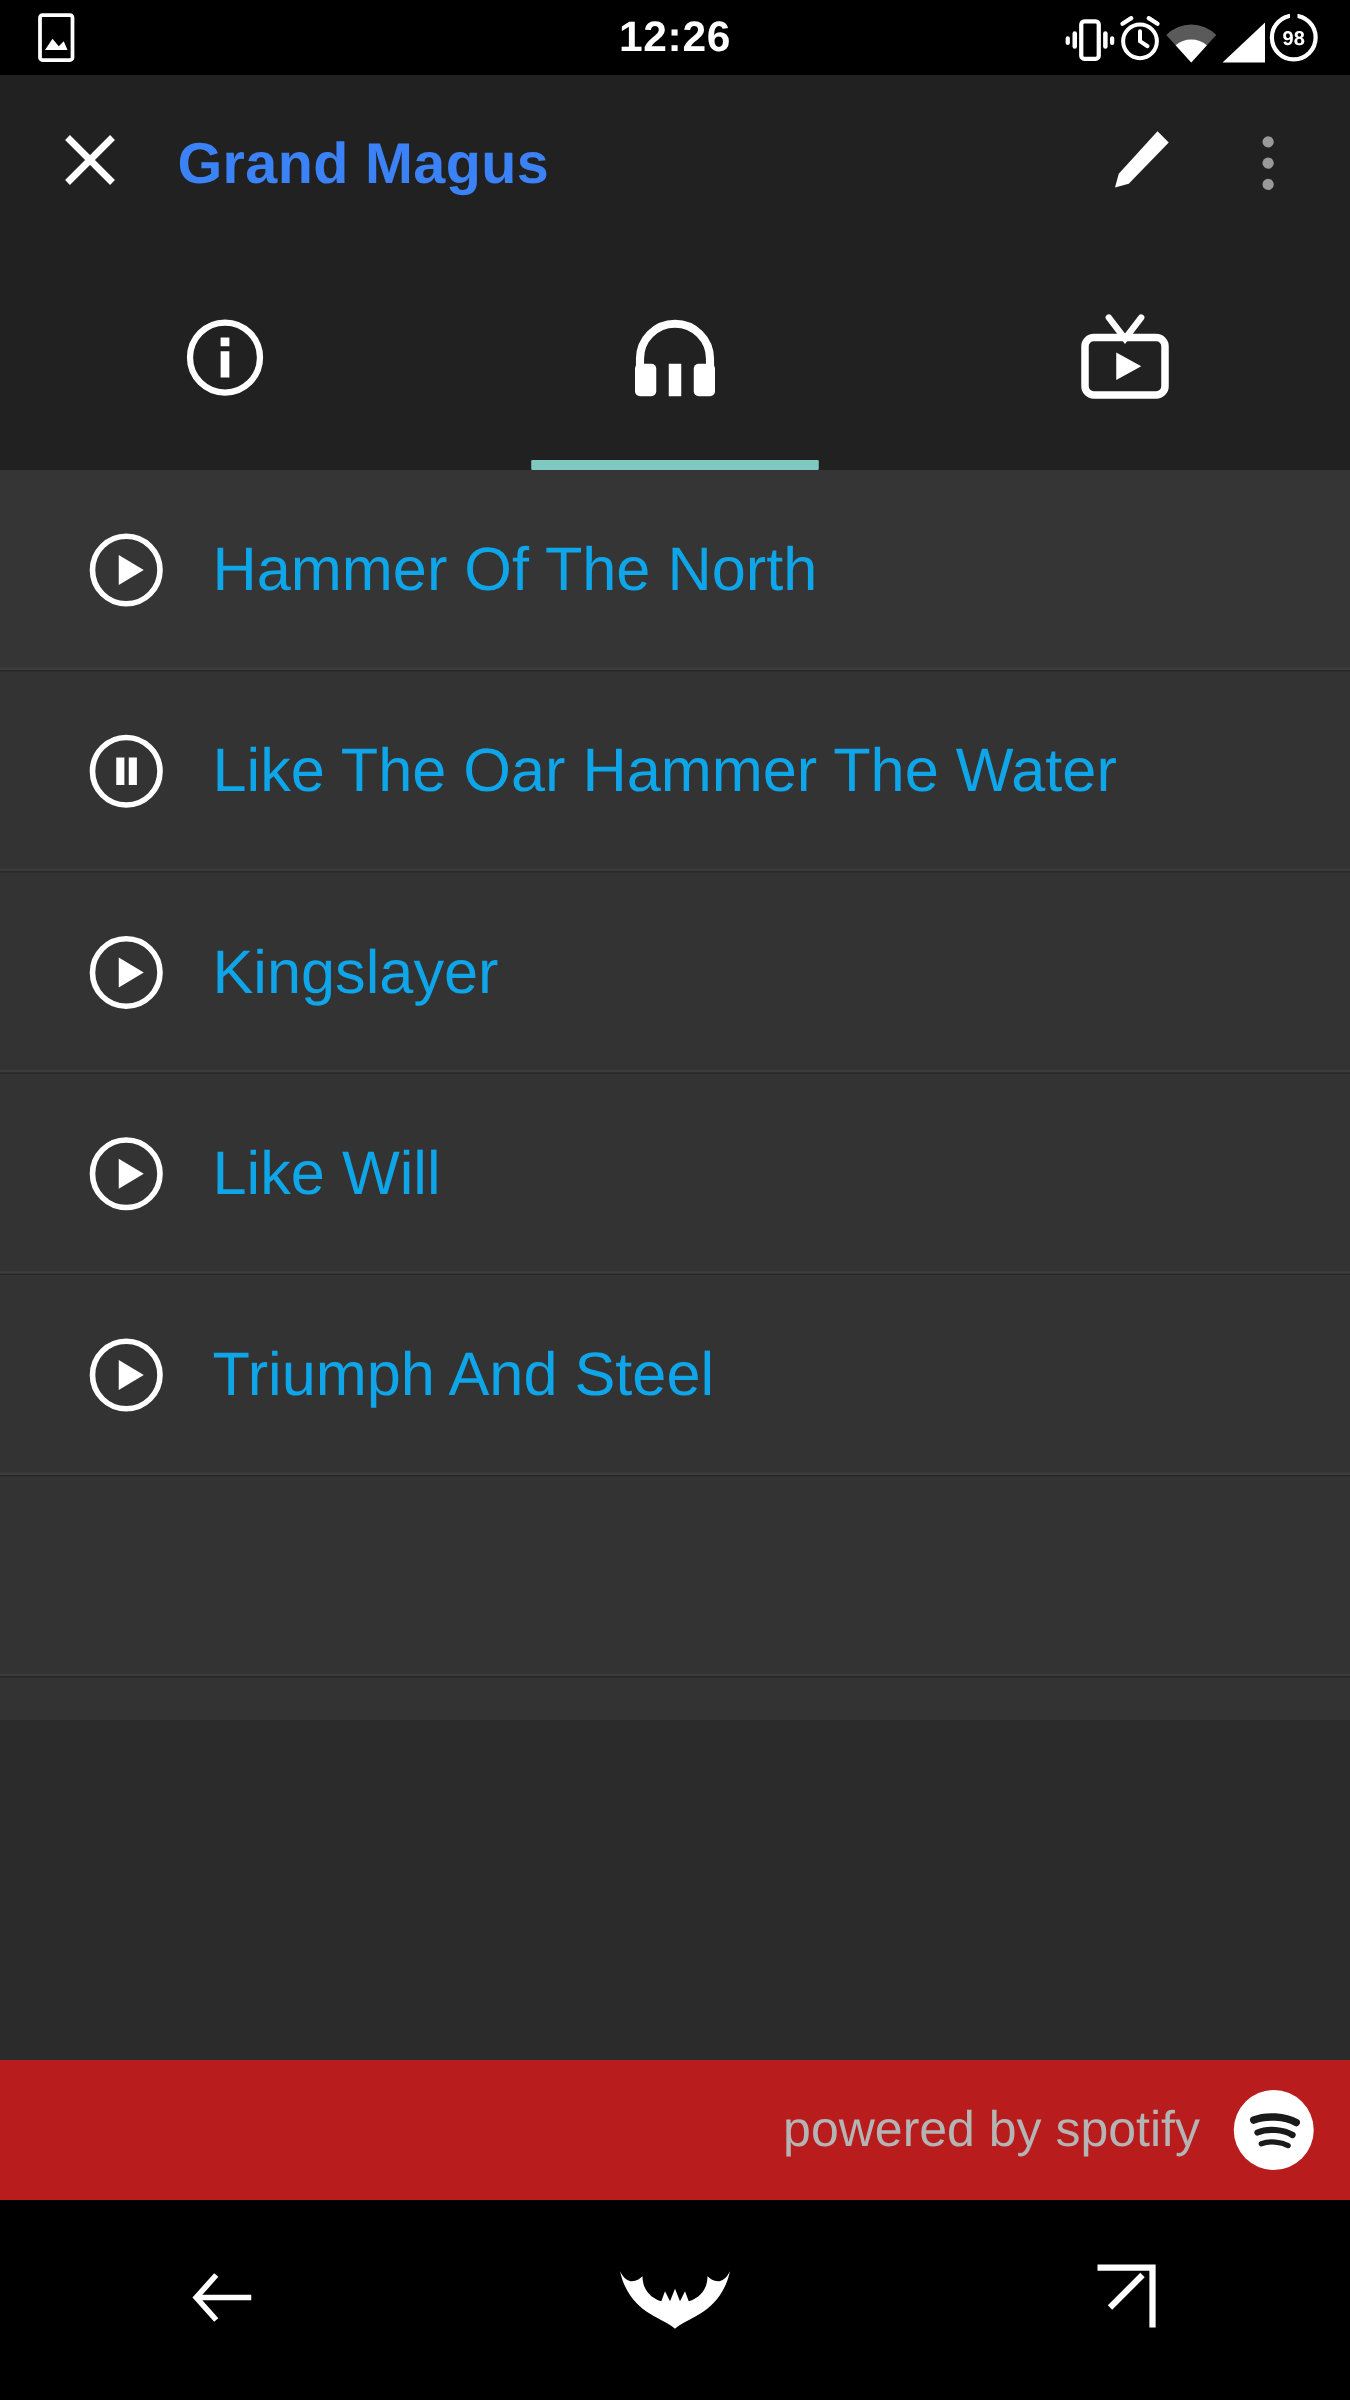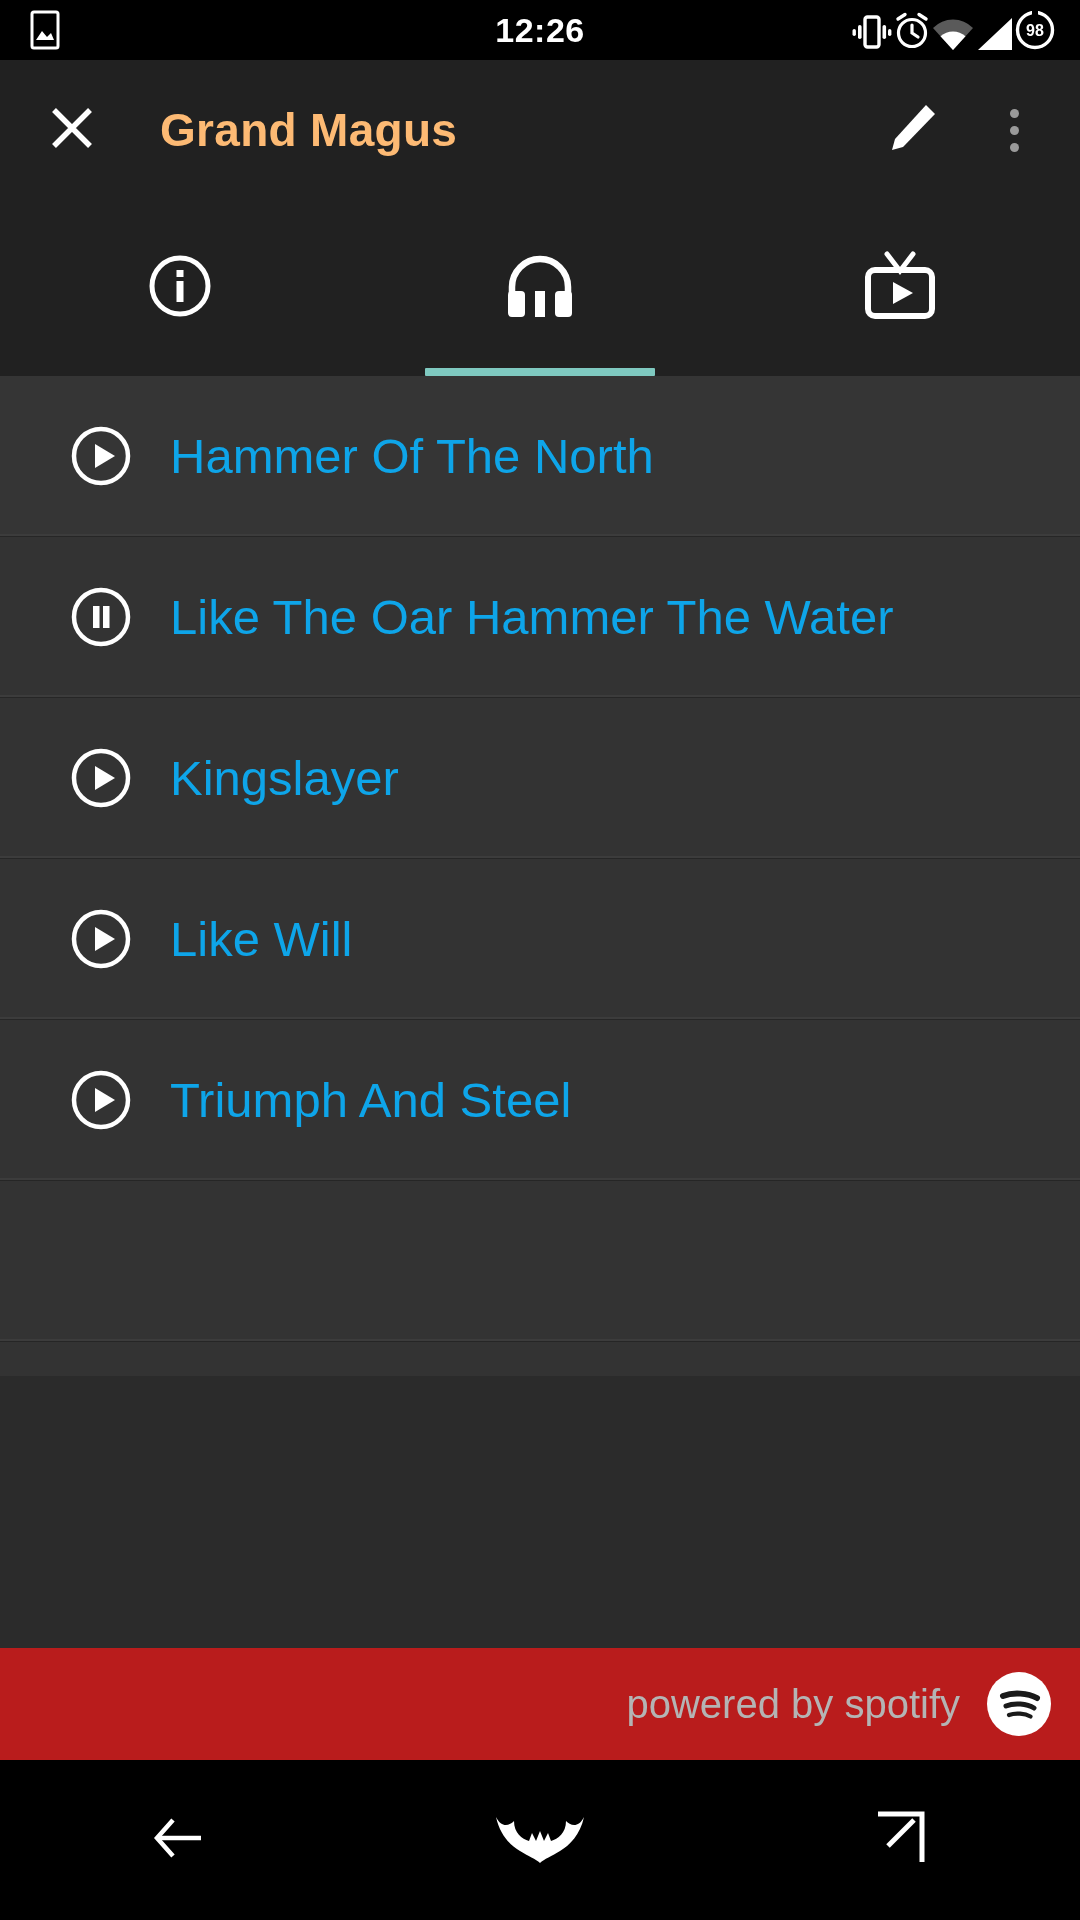--- a/index.html
+++ b/index.html
@@ -27,21 +27,21 @@
   }
   .sb-right svg, .sb-left svg { display:block; }
 
   
   .appbar {
     position:absolute; top:60px; left:0; width:1080px; height:140px;
     background:#212121; display:flex; align-items:center;
   }
   .appbar-close { margin-left:38px; width:68px; height:68px; display:flex; align-items:center; justify-content:center; }
   .appbar-title {
-    margin-left:54px; color:#fdba74; font-size:46px; font-weight:bold;
+    margin-left:36px; color:#3b82f6; font-size:46px; font-weight:bold;
     letter-spacing:0.3px; white-space:nowrap;
   }
   .appbar-spacer { flex:1; }
   .appbar-edit { width:72px; height:72px; display:flex; align-items:center; justify-content:center; margin-right:36px; }
   .appbar-more { width:60px; height:72px; display:flex; align-items:center; justify-content:center; margin-right:36px; }
   .dot { width:9px; height:9px; border-radius:50%; background:#9a9a9a; margin:4px 0; }
 
   
   .tabbar {
     position:absolute; top:200px; left:0; width:1080px; height:176px;

